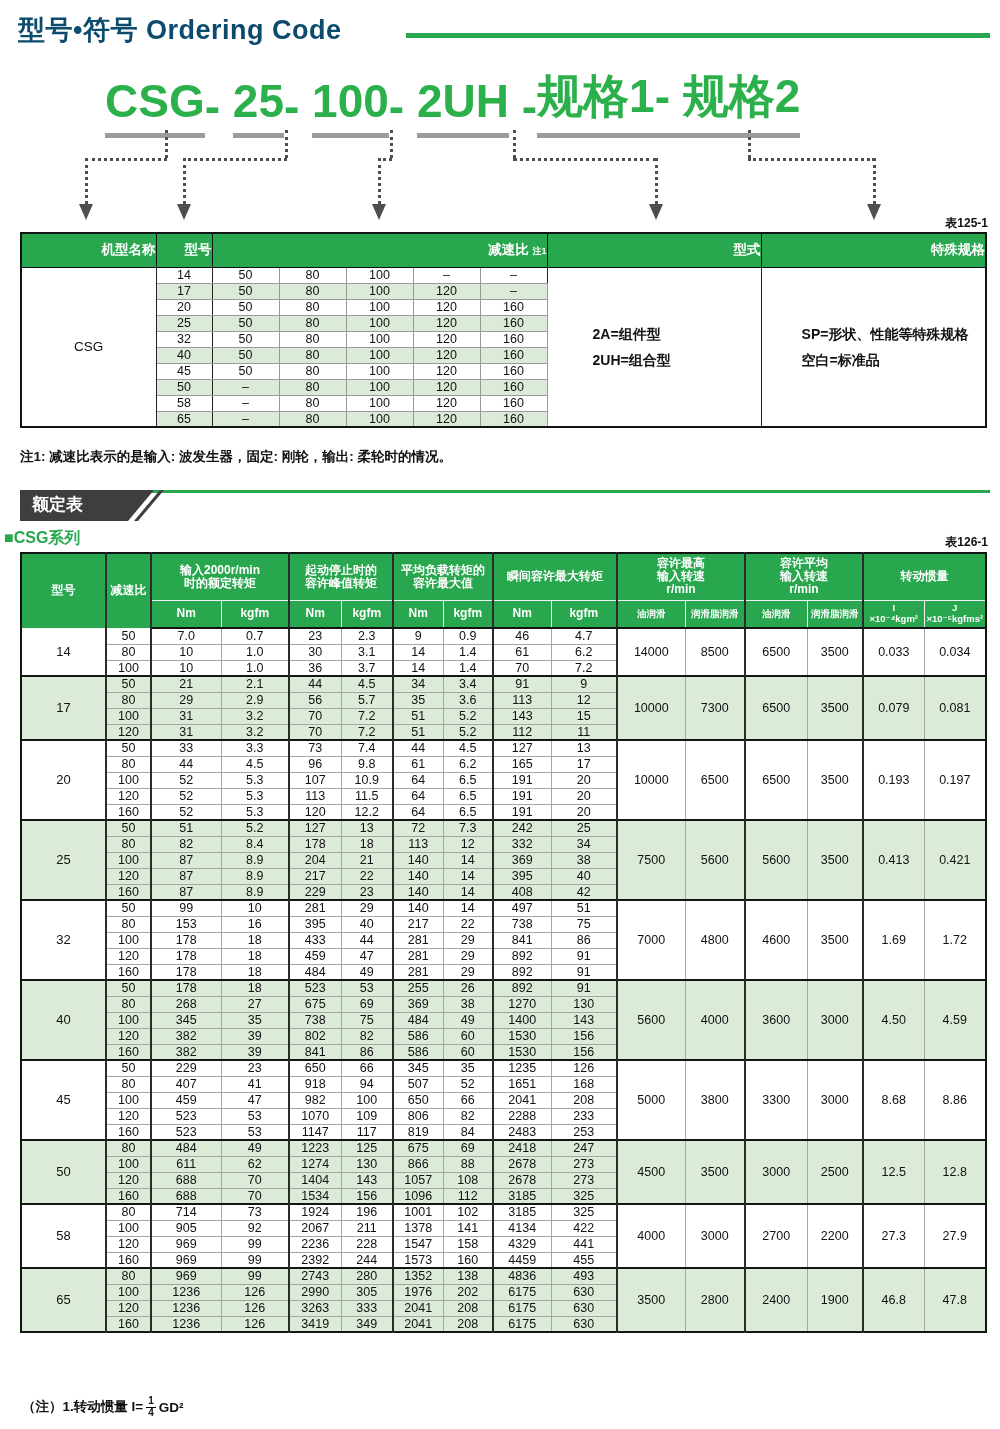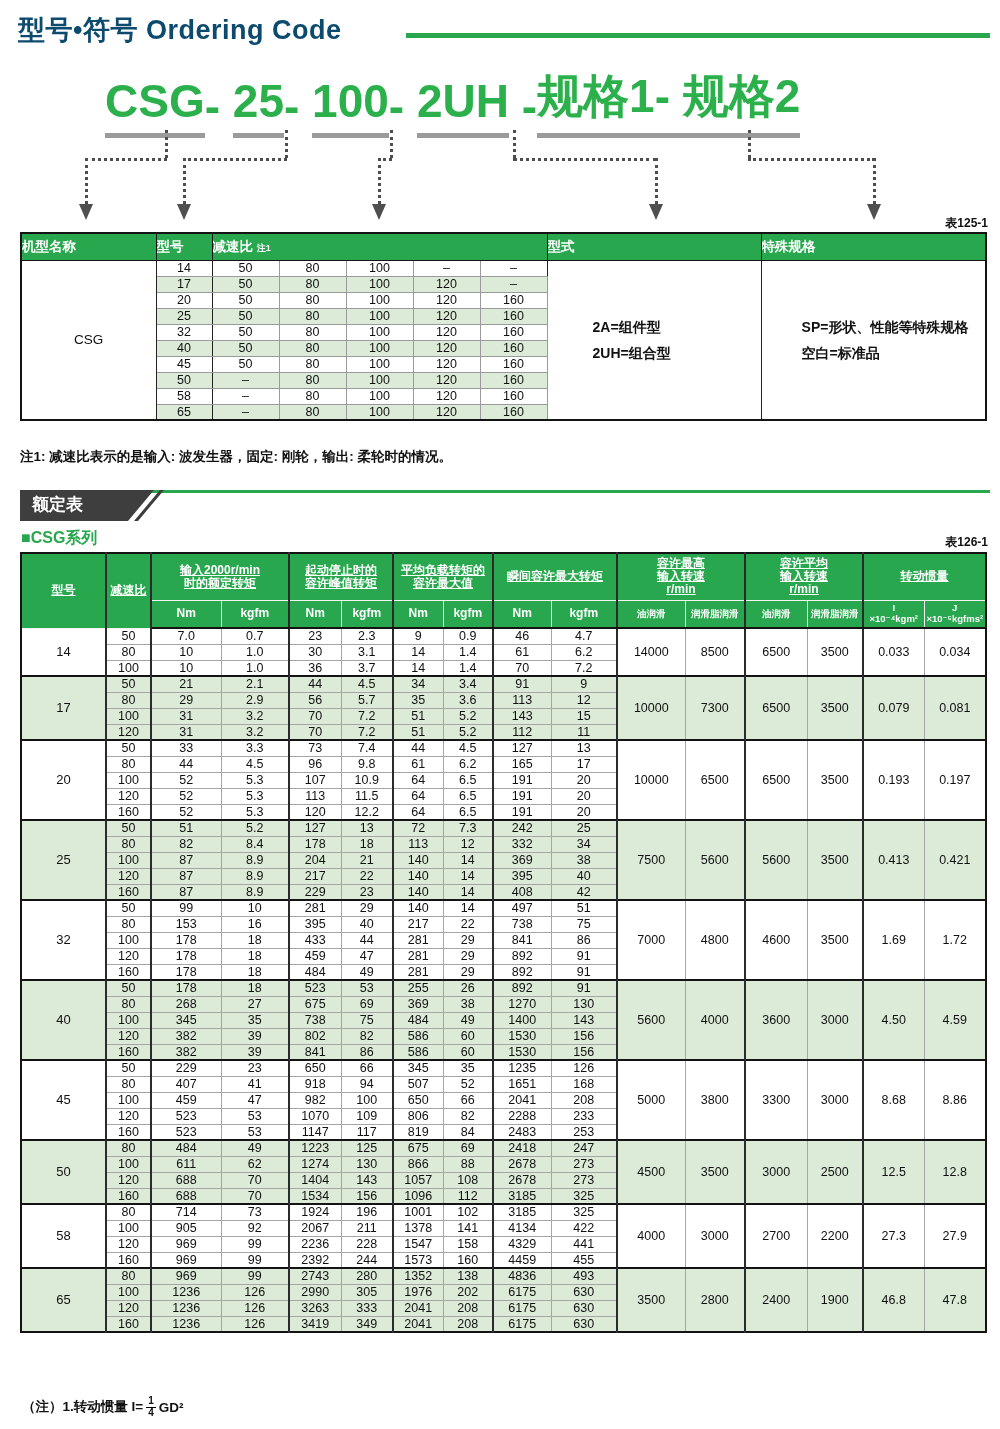--- a/index.html
+++ b/index.html
@@ -25,21 +25,21 @@
 
   .tbl-label { position:absolute; font-size:12px; font-weight:bold; color:#111; }
 
   
   table { border-collapse:collapse; table-layout:fixed; width:965px; }
   th, td { overflow:hidden; }
 
   
   .t125 { position:absolute; left:20px; top:232px; border:2px solid #141414; }
   .t125 th { background:#28a74e; color:#fff; font-size:13.5px; font-weight:bold;
-             height:27px; border:1px solid #141414; text-align:left; }
+             height:34px; border:1px solid #141414; text-align:right; }
   .t125 th small { font-size:9px; font-weight:bold; }
   .t125 td { height:16px; font-size:12.5px; text-align:center; border:1px solid #9a9a9a;
              background:#fff; line-height:14px; }
   .t125 tr.alt td { background:#dcebd7; }
   .t125 td.mach { font-size:13.5px; border-right:1.5px solid #222; background:#fff; }
   .t125 td.model { border-right:1.5px solid #222; }
   .t125 td.lastr { border-right:1.5px solid #222; }
   .t125 td.bigcell { background:#fff; text-align:left; font-size:14px; font-weight:bold;
                      vertical-align:middle; border-right:1.5px solid #222; }
   .t125 td.bigcell div { line-height:26px; }
@@ -48,27 +48,27 @@
 
   .note1 { position:absolute; left:20px; top:448px; font-size:13.5px; font-weight:bold; }
 
   
   .rate-line { position:absolute; left:20px; top:490px; width:970px; height:3px; background:#28a74e; }
   .rate-banner { position:absolute; left:20px; top:490px; width:134px; height:31px; background:#3e3e3e;
                  clip-path:polygon(0 0,100% 0,calc(100% - 26px) 100%,0 100%);
                  color:#fff; font-size:17px; font-weight:bold; line-height:30px; padding-left:12px; }
   .rate-slash { position:absolute; left:160px; top:490px; width:4px; height:31px; background:#3e3e3e;
                 transform:skewX(-40deg); transform-origin:top left; }
-  .series-title { position:absolute; left:21px; top:528px; font-size:16px; font-weight:bold; color:#28a74e; }
+  .series-title { position:absolute; left:4px; top:528px; font-size:16px; font-weight:bold; color:#28a74e; }
 
   
   .t126 { position:absolute; left:20px; top:552px; border:2px solid #141414; }
   .t126 th { background:#28a74e; color:#fff; font-weight:bold; font-size:12px;
              border:1px solid #f4f4f4; text-align:center; white-space:pre-line; line-height:13px; }
-  .t126 thead tr.h1 th { height:47px;text-decoration:underline; }
+  .t126 thead tr.h1 th { height:47px; }
   .t126 thead tr.h2 th { height:28px; }
   .t126 thead tr:last-child th { border-bottom:2px solid #141414; }
   .t126 th.hdark { border-right:2px solid #2b2b2b; }
   .t126 th.small { font-size:9.5px; line-height:10.5px; }
   .t126 td { height:16px; font-size:12.5px; line-height:14px; text-align:center;
              border:1px solid #a5a5a5; background:#fff; }
   .t126 tr.alt td { background:#dcebd7; }
   .t126 tr.gt td { border-top:2px solid #141414; }
   .t126 td.dR { border-right:2px solid #2b2b2b; }
   .t126 td.model { font-size:13px; }

